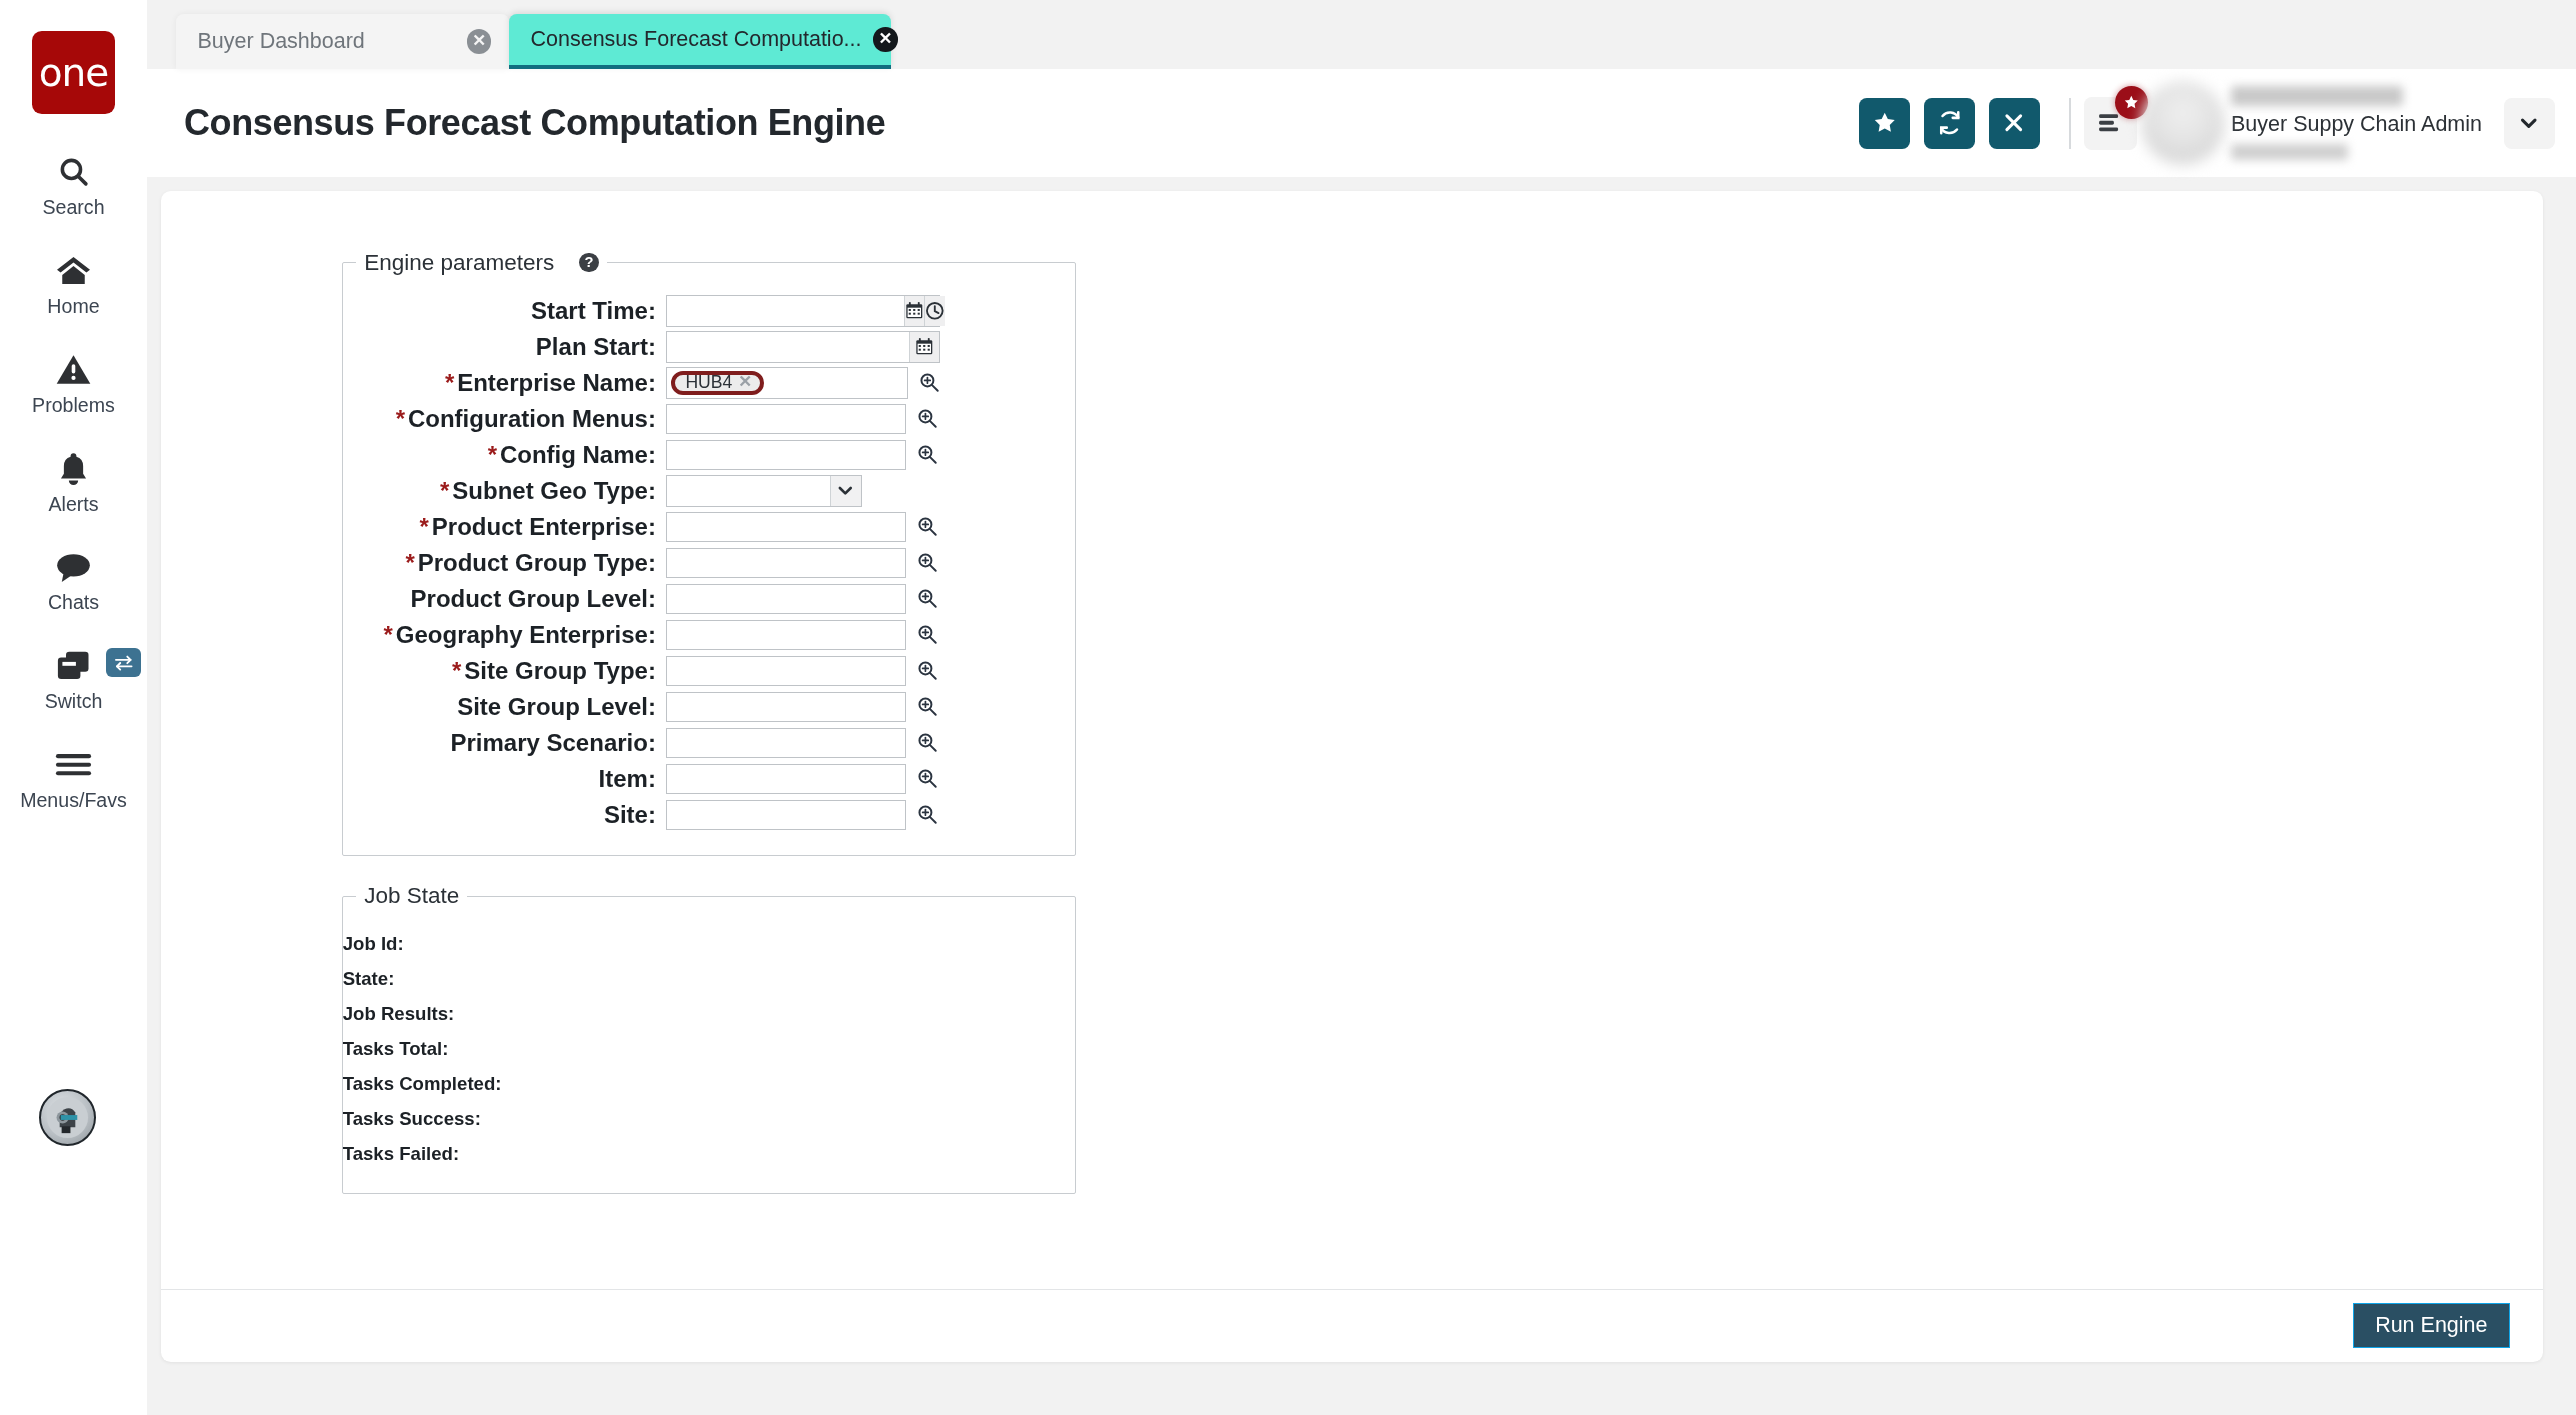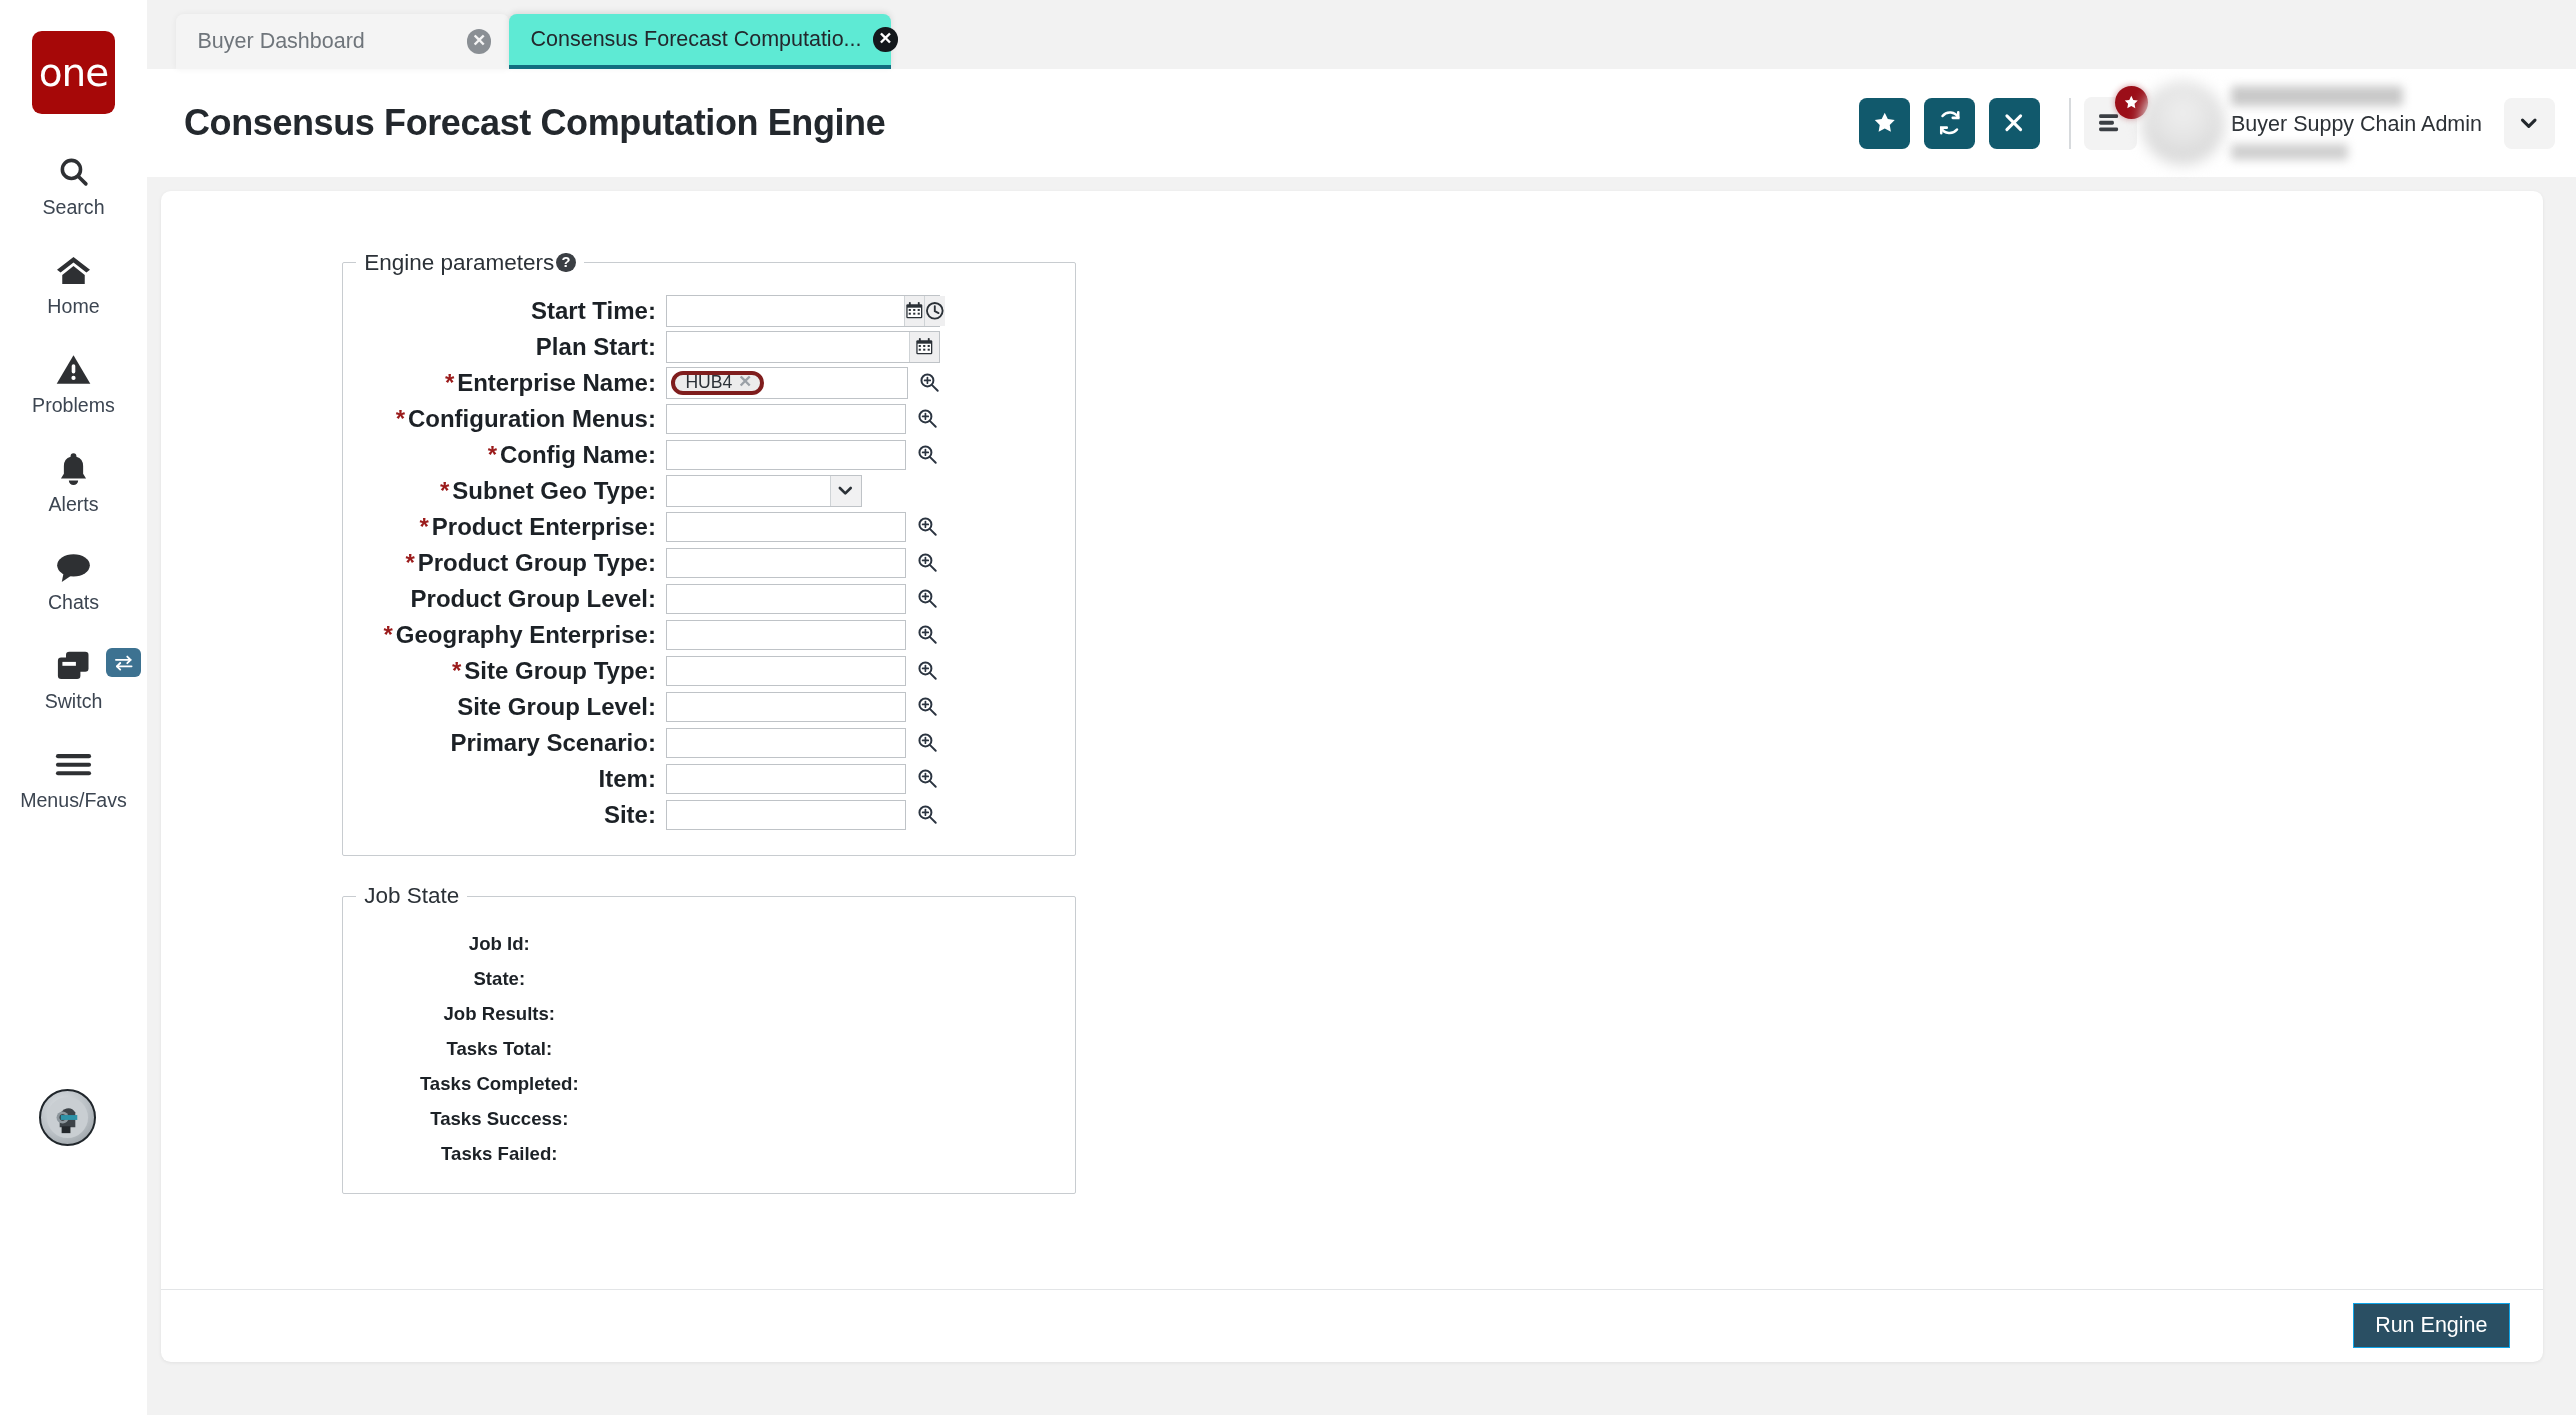--- a/index.html
+++ b/index.html
@@ -260,21 +260,21 @@
     margin: 0 0 27.4px 0;
     padding: 17.6px 0 21.5px 0;
   }
   fieldset.group legend {
     font-size: 22.5px;
     color: #2b3137;
     padding: 0 7.8px;
     margin-left: 13.7px;
     display: flex;
     align-items: center;
-    gap: 2px;
+    gap: 25px;
   }
   .help-dot {
     width: 19.6px; height: 19.6px;
     border-radius: 50%;
     background: #3b3f44;
     color: #ffffff;
     font-size: 14.7px;
     font-weight: bold;
     display: inline-flex; align-items: center; justify-content: center;
     line-height: 1;
@@ -378,21 +378,21 @@
     margin-left: 11.7px;
     cursor: pointer;
     display: flex; align-items: center;
     color: #2b3440;
   }
 
   
   .jrow { display: flex; align-items: center; height: 34px; margin-bottom: 1px; }
   .jlabel {
     width: 323px;
-    text-align: center;
+    text-align: left;
     padding-right: 9.8px;
     font-size: 18.6px;
     font-weight: bold;
     color: #1c2126;
     white-space: nowrap;
   }
   .jvalue { font-size: 18.6px; color: #23282d; min-height: 19.6px; min-width: 59px; }
 
   
   .card-footer {

